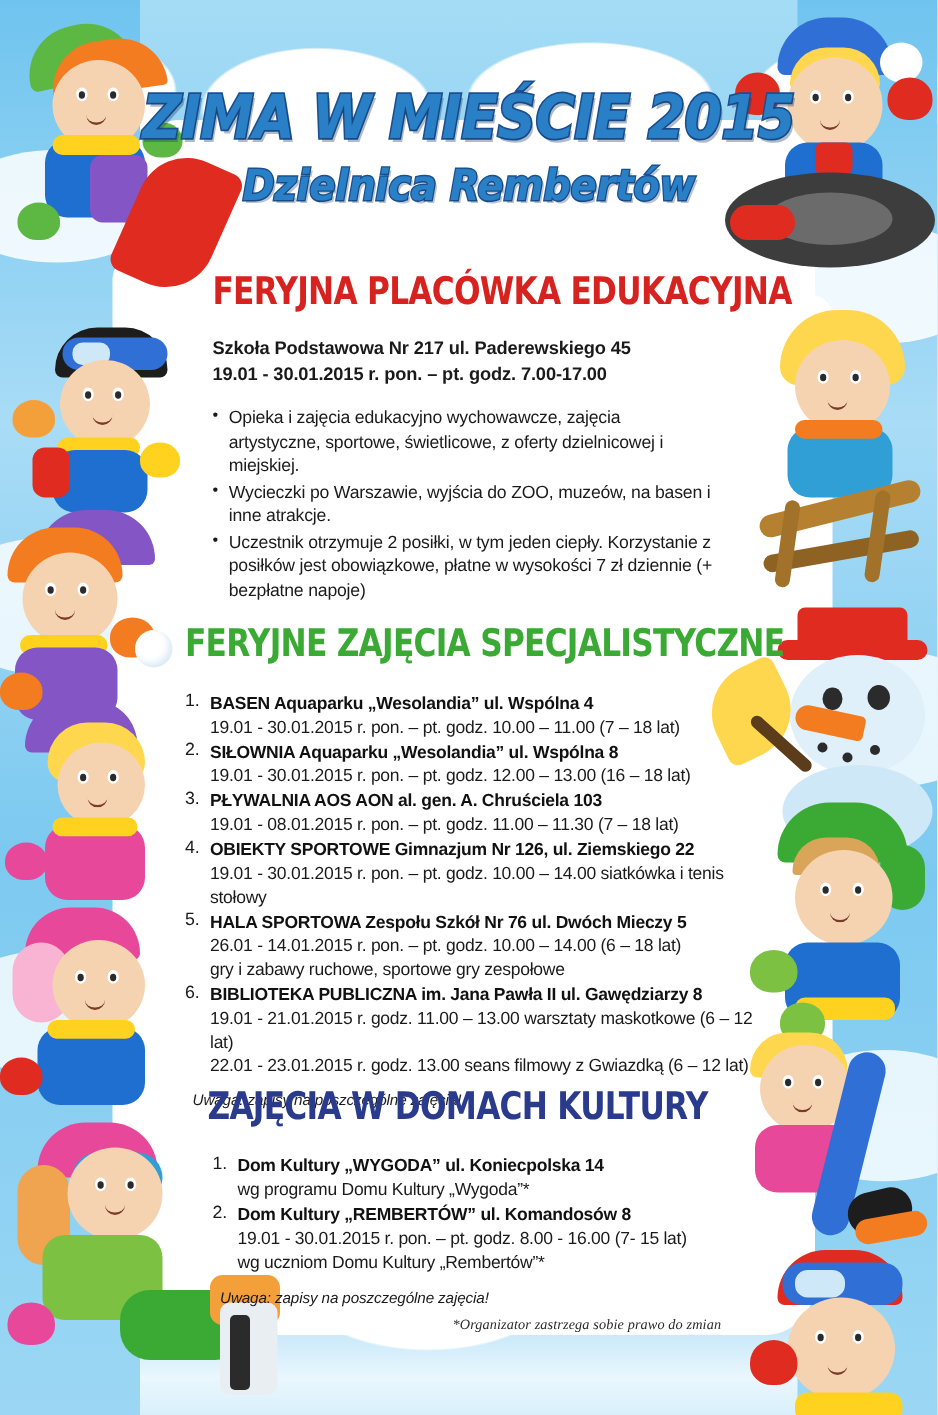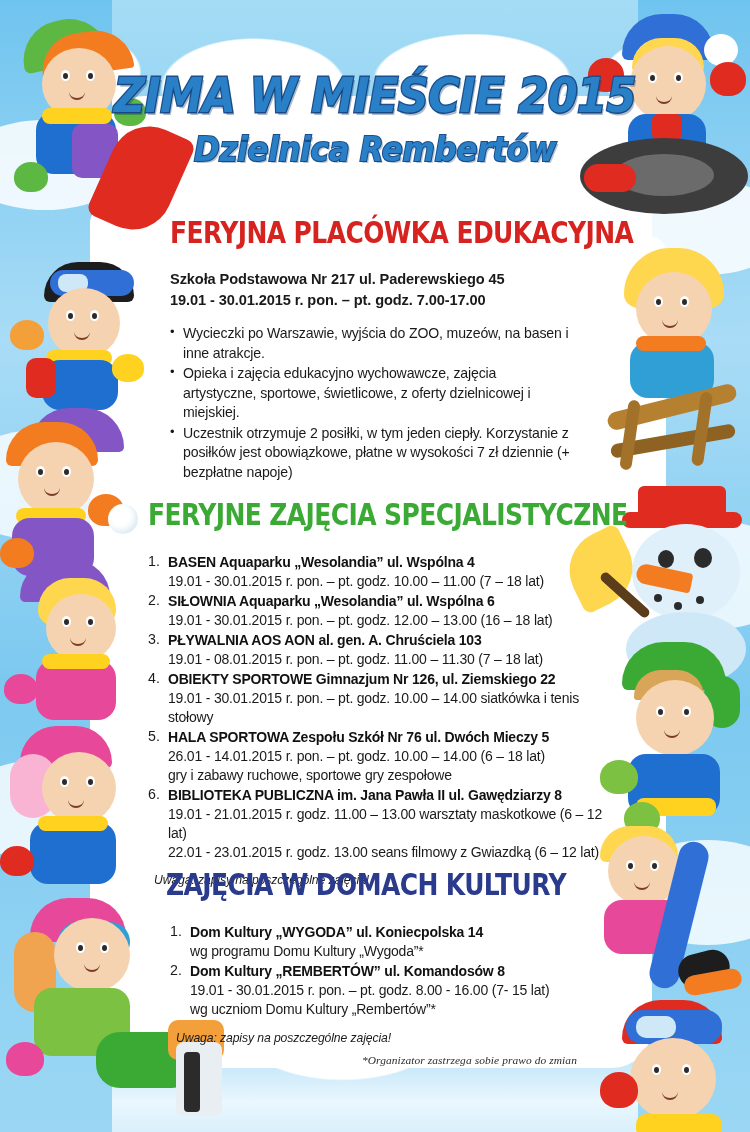--- a/index.html
+++ b/index.html
@@ -335,37 +335,37 @@
       <div class="subtitle">Dzielnica Rembertów</div>
     </div>
 
     <div class="sec" style="left:170px;top:218px;width:420px;">
       <div class="h-red">FERYJNA PLACÓWKA EDUKACYJNA</div>
       <div class="lead" style="margin-top:22px;">
         <div>Szkoła Podstawowa Nr 217 ul. Paderewskiego 45</div>
         <div>19.01 - 30.01.2015 r. pon. – pt. godz. 7.00-17.00</div>
       </div>
       <ul class="bullets" style="margin-top:14px;width:400px;">
+        <li>Opieka i zajęcia edukacyjno wychowawcze, zajęcia artystyczne, sportowe, świetlicowe, z oferty dzielnicowej i miejskiej.</li>
         <li>Wycieczki po Warszawie, wyjścia do ZOO, muzeów, na basen i inne atrakcje.</li>
-        <li>Opieka i zajęcia edukacyjno wychowawcze, zajęcia artystyczne, sportowe, świetlicowe, z oferty dzielnicowej i miejskiej.</li>
         <li>Uczestnik otrzymuje 2 posiłki, w tym jeden ciepły. Korzystanie z posiłków jest obowiązkowe, płatne w wysokości 7 zł dziennie (+ bezpłatne napoje)</li>
       </ul>
     </div>
 
     <div class="sec" style="left:148px;top:500px;width:470px;">
       <div class="h-green">FERYJNE ZAJĘCIA SPECJALISTYCZNE</div>
       <ul class="olist" style="margin-top:24px;">
         <li>
           <span class="num">1.</span>
           <span class="it-title">BASEN Aquaparku „Wesolandia” ul. Wspólna 4</span>
           <span class="it-line">19.01 - 30.01.2015 r. pon. – pt. godz. 10.00 – 11.00 (7 – 18 lat)</span>
         </li>
         <li>
           <span class="num">2.</span>
-          <span class="it-title">SIŁOWNIA Aquaparku „Wesolandia” ul. Wspólna 6</span>
+          <span class="it-title">SIŁOWNIA Aquaparku „Wesolandia” ul. Wspólna 8</span>
           <span class="it-line">19.01 - 30.01.2015 r. pon. – pt. godz. 12.00 – 13.00 (16 – 18 lat)</span>
         </li>
         <li>
           <span class="num">3.</span>
           <span class="it-title">PŁYWALNIA AOS AON al. gen. A. Chruściela 103</span>
           <span class="it-line">19.01 - 08.01.2015 r. pon. – pt. godz. 11.00 – 11.30 (7 – 18 lat)</span>
         </li>
         <li>
           <span class="num">4.</span>
           <span class="it-title">OBIEKTY SPORTOWE Gimnazjum Nr 126, ul. Ziemskiego 22</span>

